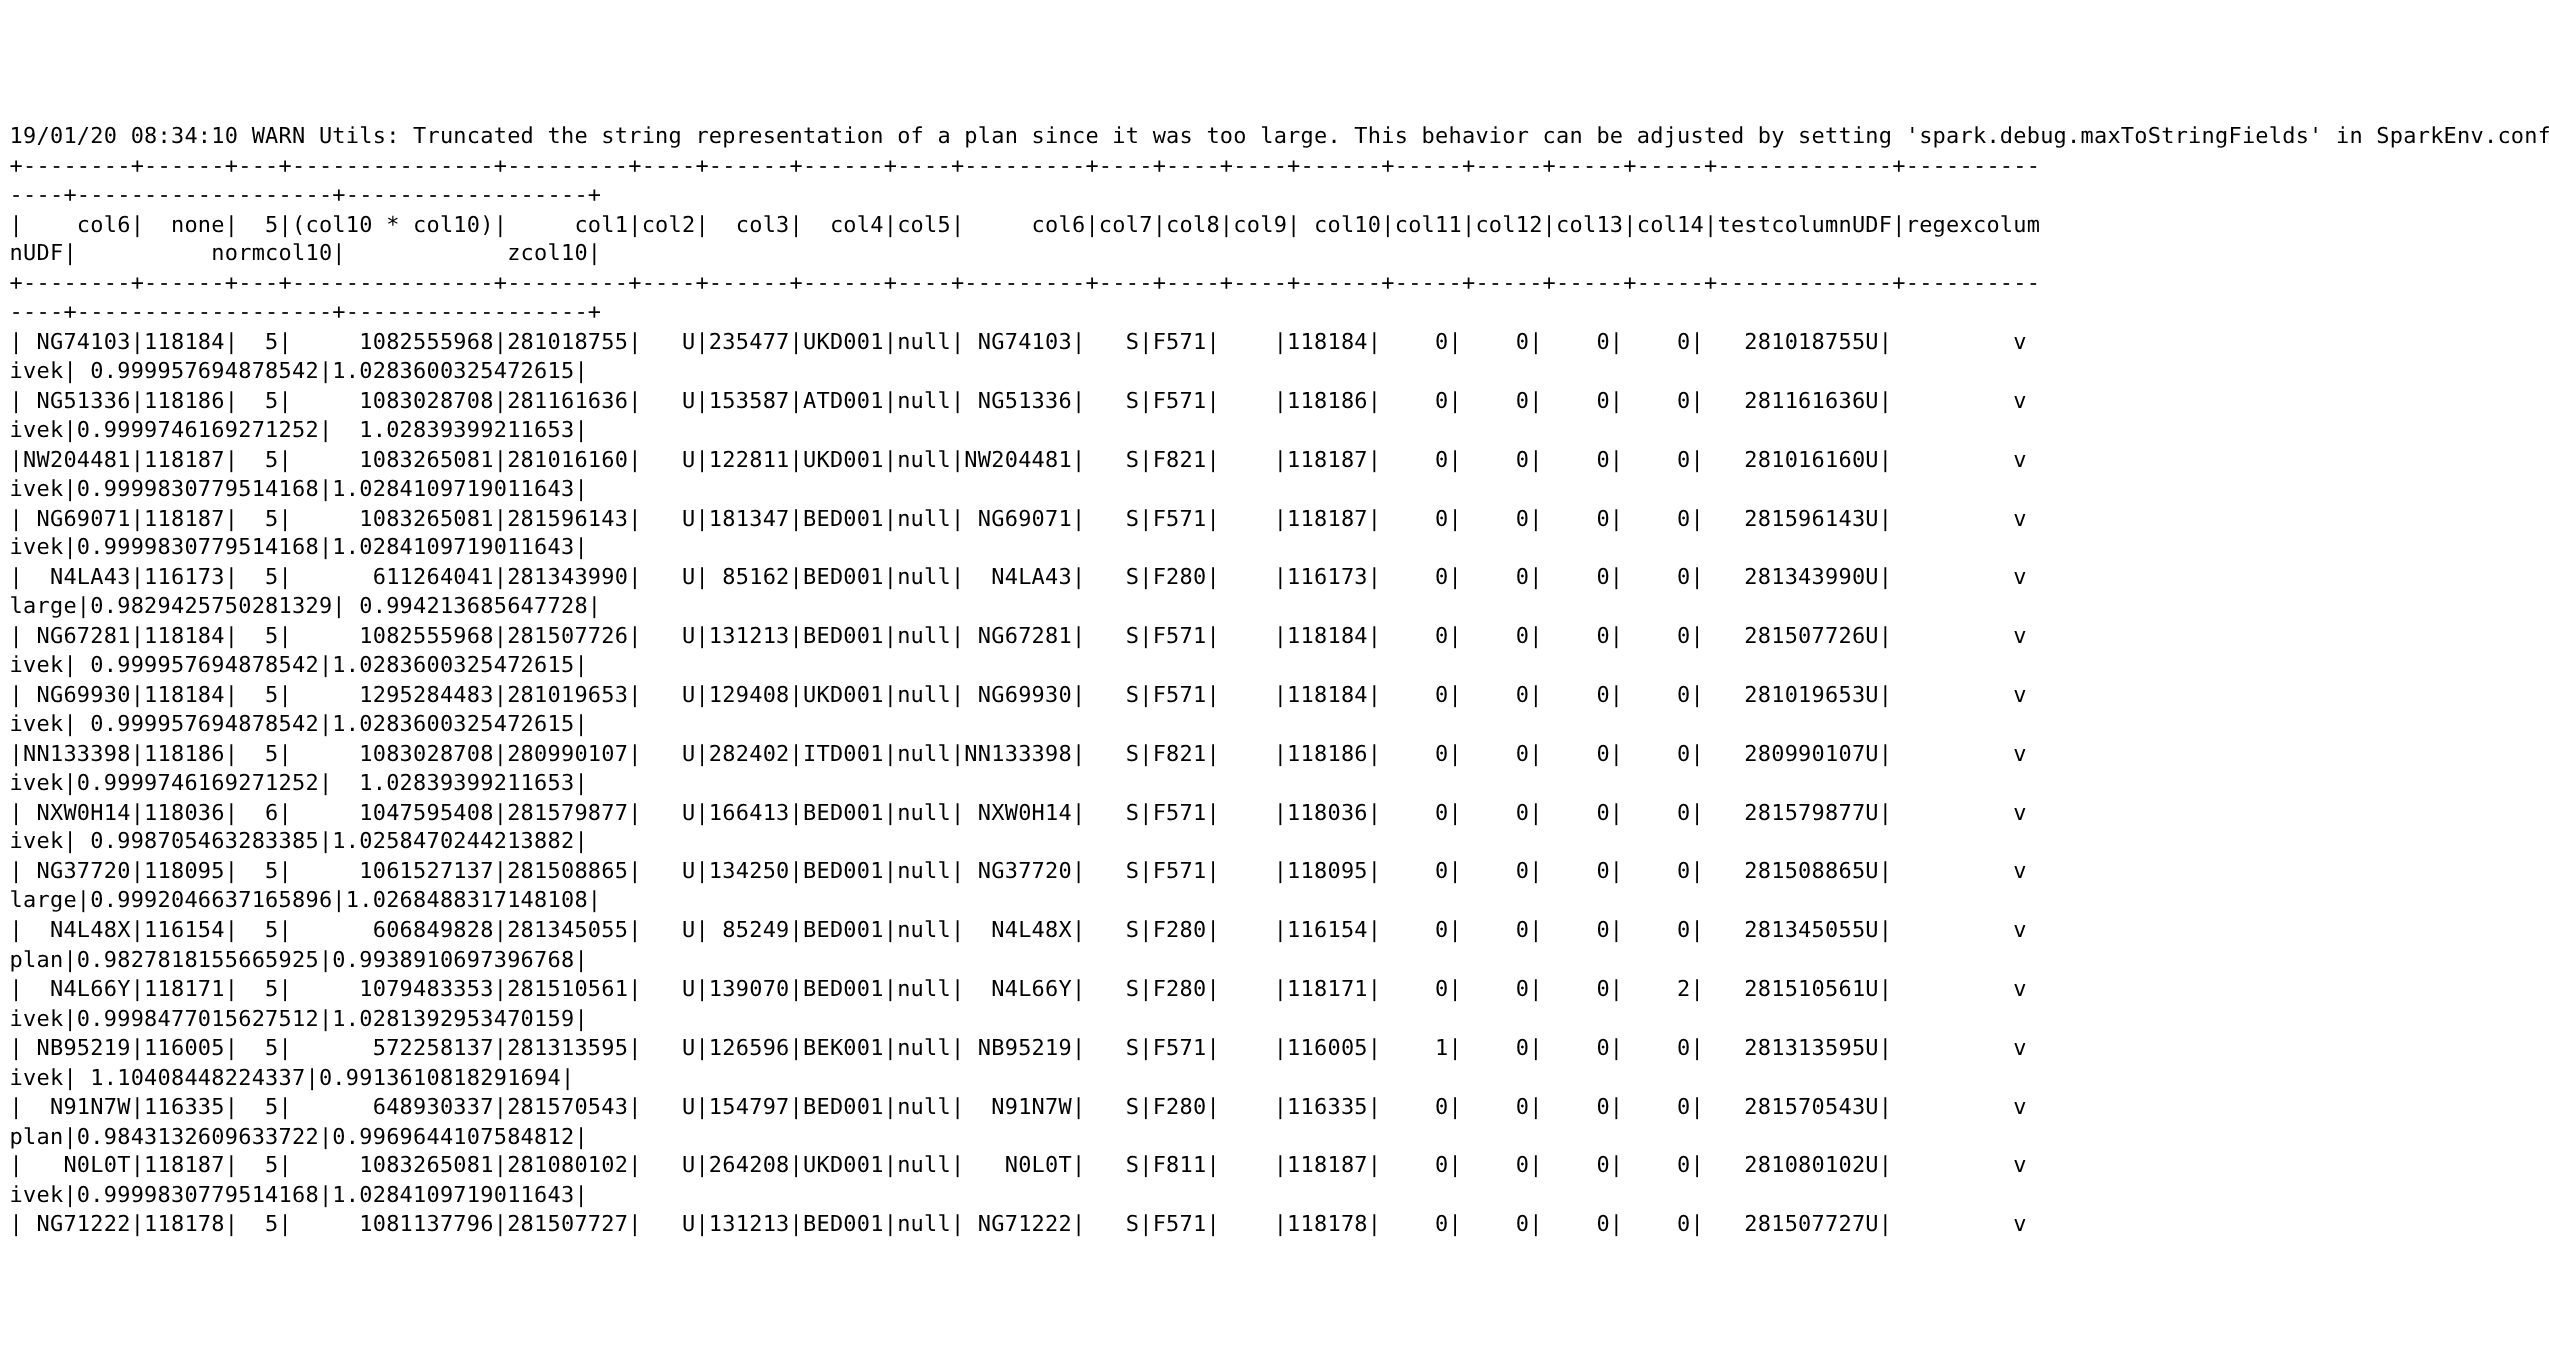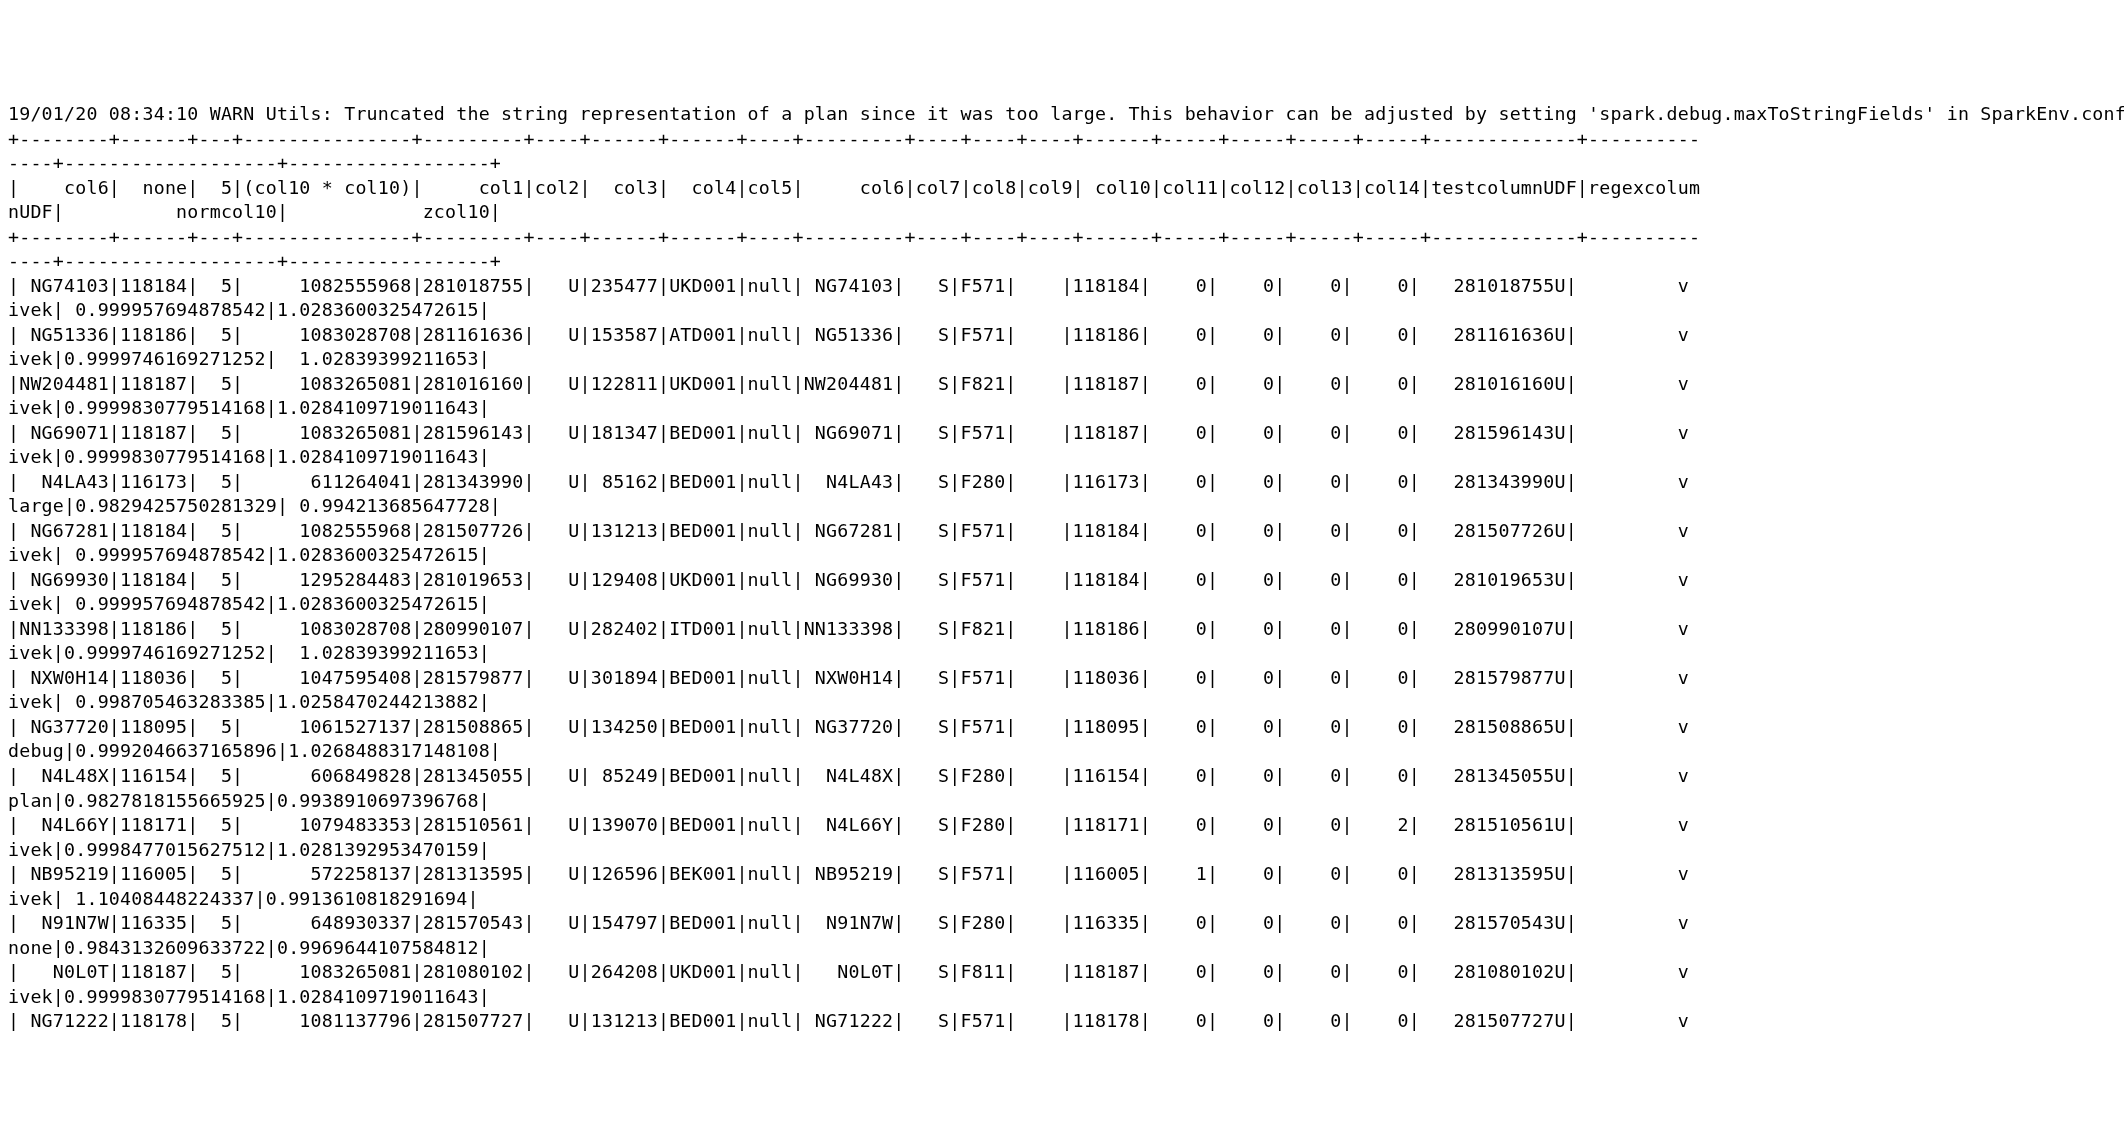--- a/index.html
+++ b/index.html
@@ -39,30 +39,30 @@
 <span>| NG69071|118187|  5|     1083265081|281596143|   U|181347|BED001|null| NG69071|   S|F571|    |118187|    0|    0|    0|    0|   281596143U|         v</span>
 <span>ivek|0.9999830779514168|1.0284109719011643|</span>
 <span>|  N4LA43|116173|  5|      611264041|281343990|   U| 85162|BED001|null|  N4LA43|   S|F280|    |116173|    0|    0|    0|    0|   281343990U|         v</span>
 <span>large|0.9829425750281329| 0.994213685647728|</span>
 <span>| NG67281|118184|  5|     1082555968|281507726|   U|131213|BED001|null| NG67281|   S|F571|    |118184|    0|    0|    0|    0|   281507726U|         v</span>
 <span>ivek| 0.999957694878542|1.0283600325472615|</span>
 <span>| NG69930|118184|  5|     1295284483|281019653|   U|129408|UKD001|null| NG69930|   S|F571|    |118184|    0|    0|    0|    0|   281019653U|         v</span>
 <span>ivek| 0.999957694878542|1.0283600325472615|</span>
 <span>|NN133398|118186|  5|     1083028708|280990107|   U|282402|ITD001|null|NN133398|   S|F821|    |118186|    0|    0|    0|    0|   280990107U|         v</span>
 <span>ivek|0.9999746169271252|  1.02839399211653|</span>
-<span>| NXW0H14|118036|  5|     1047595408|281579877|   U|301894|BED001|null| NXW0H14|   S|F571|    |118036|    0|    0|    0|    0|   281579877U|         v</span>
+<span>| NXW0H14|118036|  6|     1047595408|281579877|   U|166413|BED001|null| NXW0H14|   S|F571|    |118036|    0|    0|    0|    0|   281579877U|         v</span>
 <span>ivek| 0.998705463283385|1.0258470244213882|</span>
 <span>| NG37720|118095|  5|     1061527137|281508865|   U|134250|BED001|null| NG37720|   S|F571|    |118095|    0|    0|    0|    0|   281508865U|         v</span>
-<span>debug|0.9992046637165896|1.0268488317148108|</span>
+<span>large|0.9992046637165896|1.0268488317148108|</span>
 <span>|  N4L48X|116154|  5|      606849828|281345055|   U| 85249|BED001|null|  N4L48X|   S|F280|    |116154|    0|    0|    0|    0|   281345055U|         v</span>
 <span>plan|0.9827818155665925|0.9938910697396768|</span>
 <span>|  N4L66Y|118171|  5|     1079483353|281510561|   U|139070|BED001|null|  N4L66Y|   S|F280|    |118171|    0|    0|    0|    2|   281510561U|         v</span>
 <span>ivek|0.9998477015627512|1.0281392953470159|</span>
 <span>| NB95219|116005|  5|      572258137|281313595|   U|126596|BEK001|null| NB95219|   S|F571|    |116005|    1|    0|    0|    0|   281313595U|         v</span>
 <span>ivek| 1.10408448224337|0.9913610818291694|</span>
 <span>|  N91N7W|116335|  5|      648930337|281570543|   U|154797|BED001|null|  N91N7W|   S|F280|    |116335|    0|    0|    0|    0|   281570543U|         v</span>
-<span>none|0.9843132609633722|0.9969644107584812|</span>
+<span>plan|0.9843132609633722|0.9969644107584812|</span>
 <span>|   N0L0T|118187|  5|     1083265081|281080102|   U|264208|UKD001|null|   N0L0T|   S|F811|    |118187|    0|    0|    0|    0|   281080102U|         v</span>
 <span>ivek|0.9999830779514168|1.0284109719011643|</span>
 <span>| NG71222|118178|  5|     1081137796|281507727|   U|131213|BED001|null| NG71222|   S|F571|    |118178|    0|    0|    0|    0|   281507727U|         v</span></div>
 
 
 
 
 </body></html>

